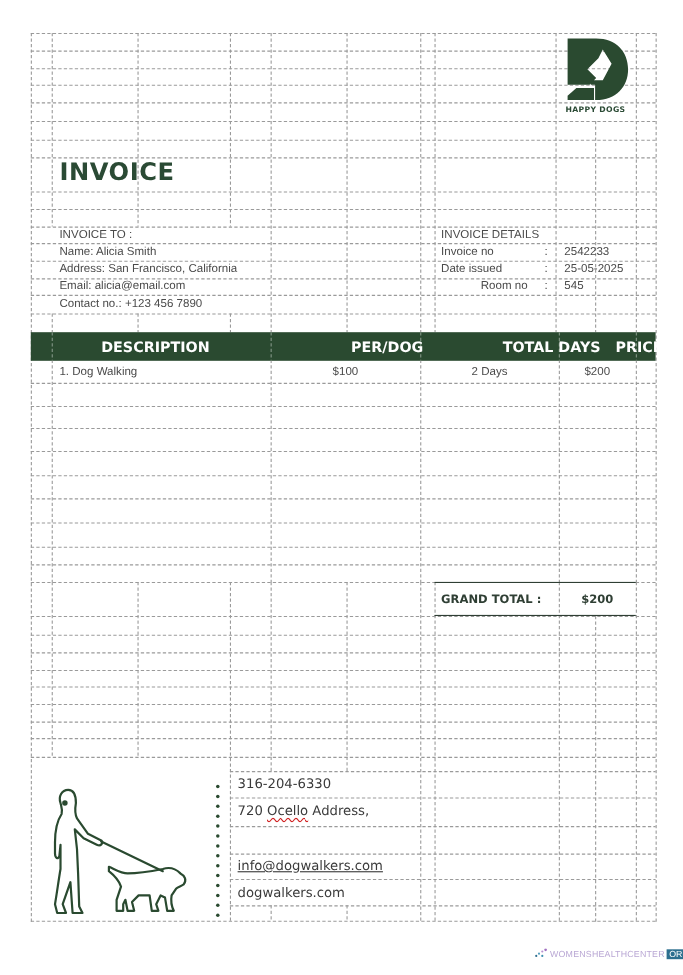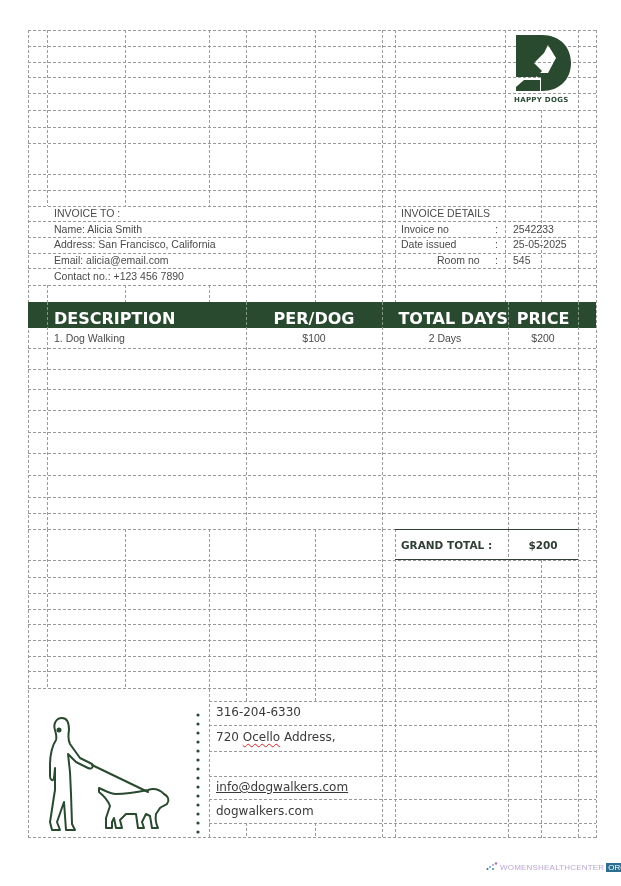--- a/index.html
+++ b/index.html
@@ -3,21 +3,21 @@
 <meta charset="utf-8">
 <style>
   html, body { margin:0; padding:0; background:#ffffff; }
   body { width:621px; height:886px; position:relative; overflow:hidden; font-family:"Liberation Sans", sans-serif; color:#444; }
   .page { position:absolute; left:0; top:0; width:618px; height:886px; }
   .grid { position:absolute; left:0; top:0; width:621px; height:886px; pointer-events:none; }
   .abs { position:absolute; white-space:nowrap; }
   .t-small { font-size:10.5px; color:#4a4a4a; }
   .title { font-family:"DejaVu Sans", sans-serif; font-weight:bold; font-size:22px; color:#2a4a34; letter-spacing:0.5px; }
   .band { position:absolute; left:28px; top:302px; width:568px; height:26px; background:#2a4a30; }
-  .band-text { font-family:"DejaVu Sans", sans-serif; font-weight:bold; font-size:16px; color:#ffffff; }
+  .band-text { font-family:"DejaVu Sans", sans-serif; font-weight:bold; font-size:13px; color:#ffffff;margin-left:38px; }
   .gt { font-family:"DejaVu Sans", sans-serif; font-weight:bold; font-size:10.5px; color:#2f3f34; }
   .footer-t { font-family:"DejaVu Sans", sans-serif; font-size:12px; color:#3a3a3a; }
   .spell { text-decoration: underline wavy #d02020; text-decoration-thickness:1px; text-underline-offset:2px; }
   .logo-text { font-family:"DejaVu Sans", sans-serif; font-weight:bold; font-size:7px; color:#2a4a34; letter-spacing:0.3px; }
   .watermark { font-size:8px; color:#b9a7d4; letter-spacing:0.2px; }
   .wm-org { background:#2d6f8f; color:#fff; font-size:8px; padding:0 2px; }
 </style>
 </head>
 <body>
 
@@ -109,20 +109,21 @@
   </svg>
 
   <div class="abs" style="left:514px; top:33px; width:60px; height:72px;">
     <svg width="60" height="60" viewBox="0 0 60 60" style="position:absolute; left:0; top:0;">
       <path d="M2 2 L28 2 C46 2 57 14 57 30 C57 46 46 58 28 58 L27 58 L27 44 L23 44 L23 40 L34 40 L42 25 L34 12 L30 20 L20 30 L28 38 L22 44 L2 44 Z" fill="#2a4a30"></path>
       <path d="M10 47 L26 47 L26 58 L2 58 L2 54 Z" fill="#2a4a30"></path>
     </svg>
     <span class="logo-text abs" style="left:0; top:63px;">HAPPY DOGS</span>
   </div>
 
+  <div class="abs title" style="left:54px; top:145px;">INVOICE</div>
 
   <div class="abs t-small" style="left:54px; top:207px;">INVOICE TO :</div>
   <div class="abs t-small" style="left:54px; top:223px;">Name: Alicia Smith</div>
   <div class="abs t-small" style="left:54px; top:238px;">Address: San Francisco, California</div>
   <div class="abs t-small" style="left:54px; top:254px;">Email: alicia@email.com</div>
   <div class="abs t-small" style="left:54px; top:270px;">Contact no.: +123 456 7890</div>
 
   <div class="abs t-small" style="left:401px; top:207px;">INVOICE DETAILS</div>
 
   <div class="abs t-small" style="left:401px; top:223px;">Invoice no</div>

